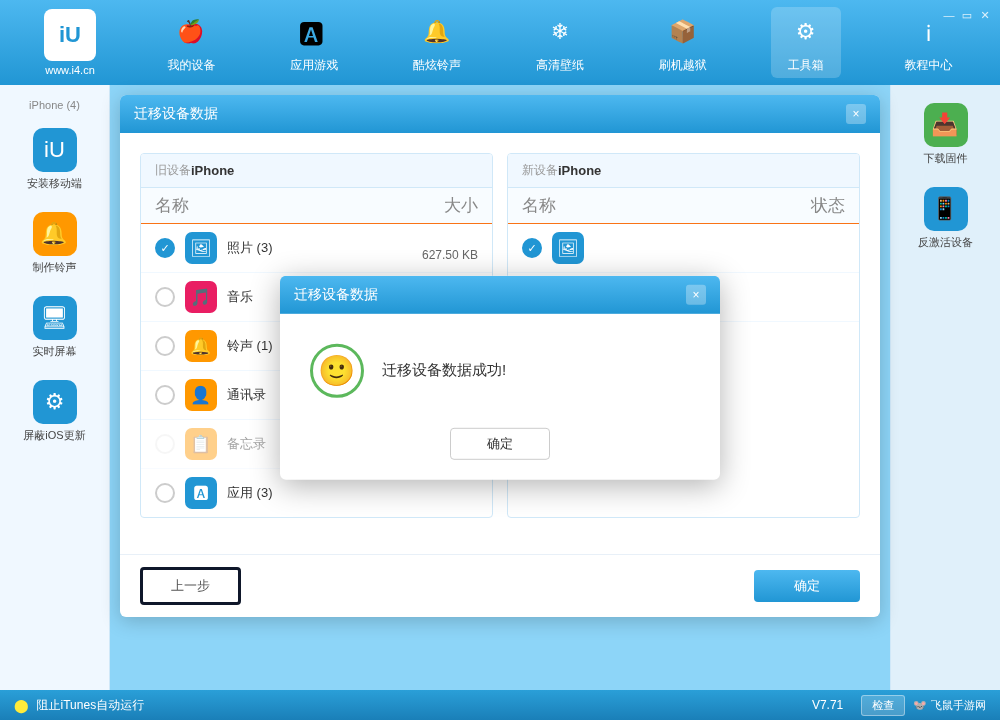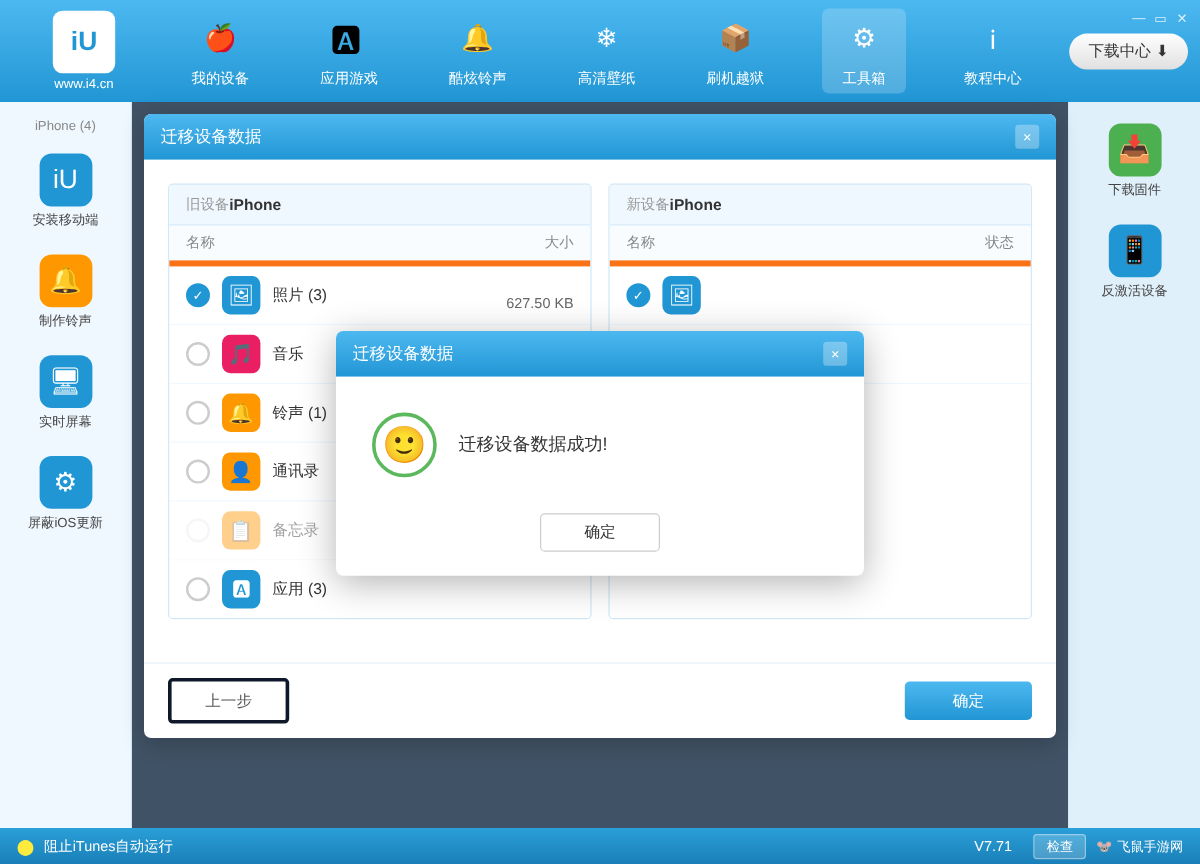--- a/index.html
+++ b/index.html
@@ -68,21 +68,21 @@
       width: 90px; padding: 8px 5px; cursor: pointer; border-radius: 6px;
     }
     .sidebar-item-icon {
       width: 44px; height: 44px; border-radius: 10px;
       display: flex; align-items: center; justify-content: center;
       font-size: 22px; margin-bottom: 4px;
     }
     .sidebar-item-label { font-size: 11px; color: #444; text-align: center; }
 
     
-    .content { flex: 1; position: relative; background: #0f172a; }
+    .content { flex: 1; position: relative; background: #7dd3fc; }
 
     
     .dialog-overlay {
       position: absolute; top: 0; left: 0; right: 0; bottom: 0;
       background: rgba(180,220,240,0.3);
       display: flex; align-items: flex-start; justify-content: center;
       padding-top: 10px;
     }
     .migrate-dialog {
       background: #fff;
@@ -111,21 +111,21 @@
     .device-header {
       background: #f0f8ff; padding: 8px 14px;
       display: flex; align-items: center; 
       font-size: 13px; color: #555;
       border-bottom: 1px solid #d0e8f8;
     }
     .device-label { color: #999; font-size: 12px; }
     .device-name { color: #333; font-weight: bold; }
     .col-headers {
       display: flex; padding: 6px 14px; background: #f8fcff;
-      border-bottom: 5px solid #f97316; font-size: 12px; color: #888;
+      border-bottom: 1px solid #f97316; font-size: 17px; color: #888;
     }
     .col-name { flex: 1; }
     .col-size { width: 80px; text-align: right; }
     .col-status { width: 60px; text-align: right; }
     .data-row {
       display: flex; align-items: center; padding: 8px 14px;
       border-bottom: 1px solid #f0f8ff; font-size: 13px;
     }
     .data-row:last-child { border-bottom: none; }
     .row-check {
@@ -258,24 +258,20 @@
     </div>
     <div class="nav-item active">
       <div class="nav-icon">⚙</div>
       <span class="nav-label">工具箱</span>
     </div>
     <div class="nav-item">
       <div class="nav-icon">ℹ</div>
       <span class="nav-label">教程中心</span>
     </div>
   </div>
-  <button class="download-btn">
-    <span>下载中心</span>
-    <span>⬇</span>
-  </button>
 </div>
 
 <div class="main">
 
   <div class="sidebar">
     <div class="sidebar-section">iPhone (4)</div>
     <div class="sidebar-item">
       <div class="sidebar-item-icon" style="background:#2196d4;">
         <span style="color:#fff;font-size:22px;">iU</span>
       </div>

